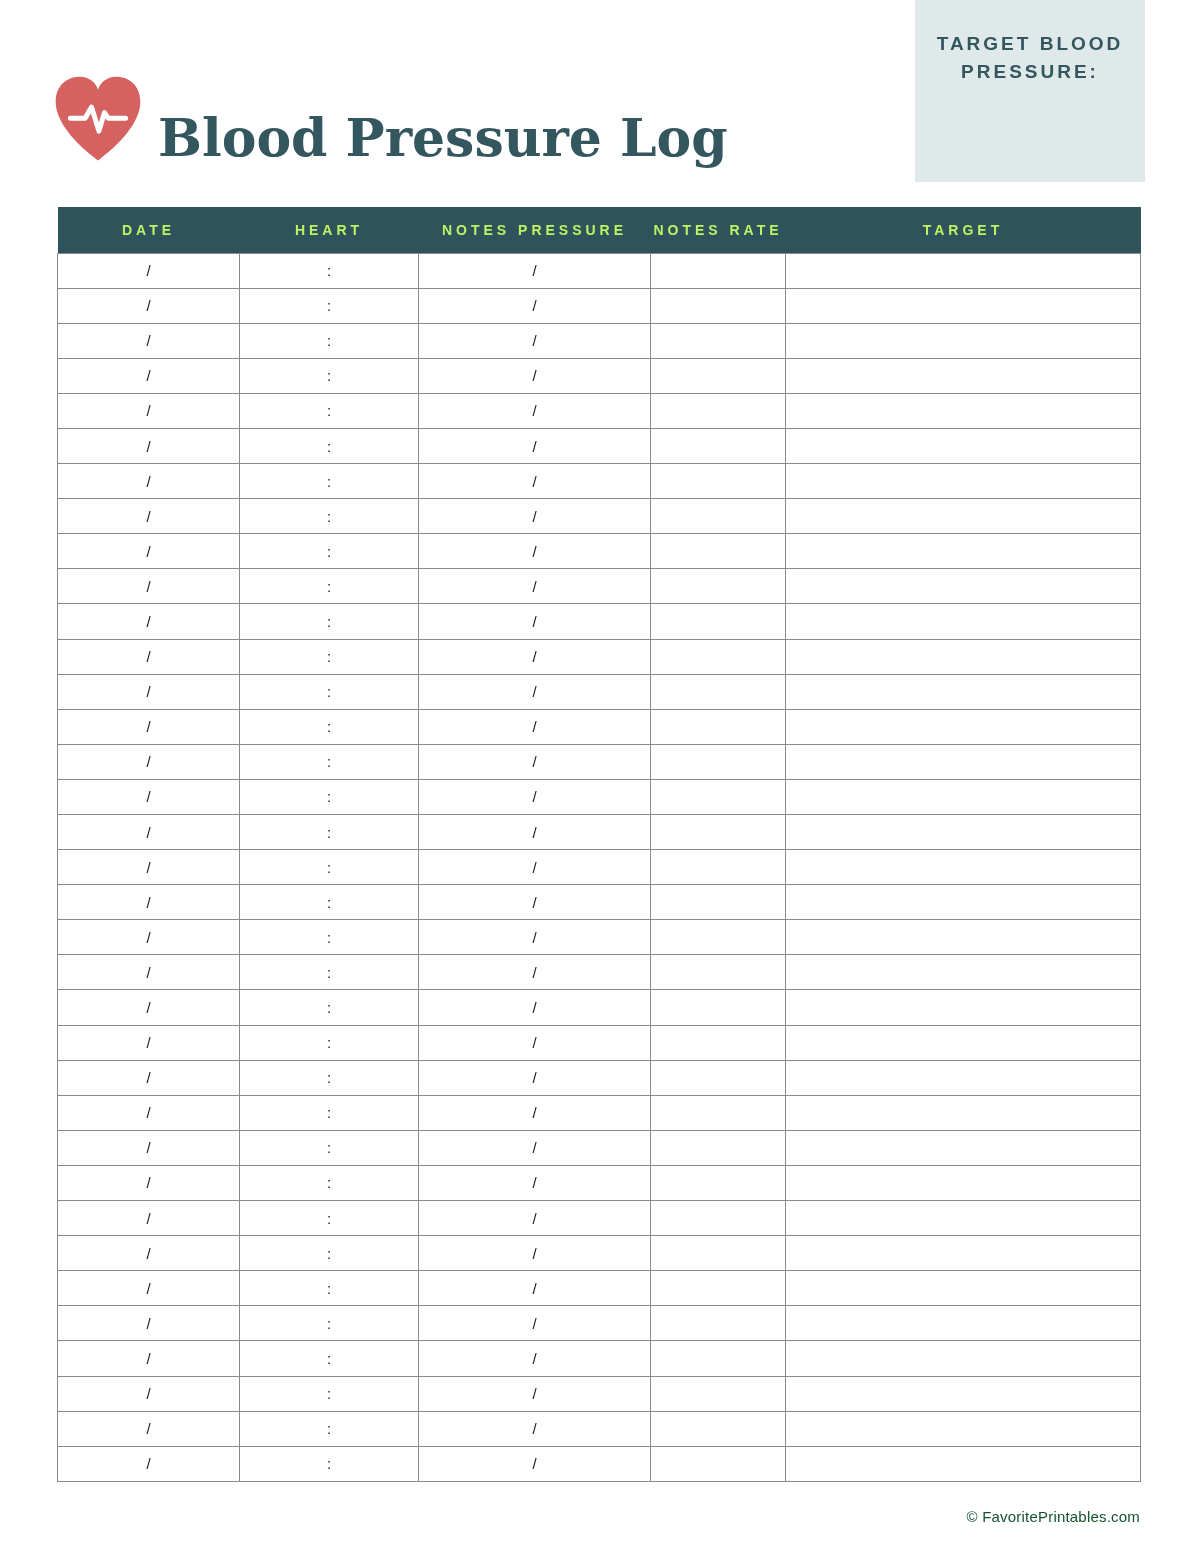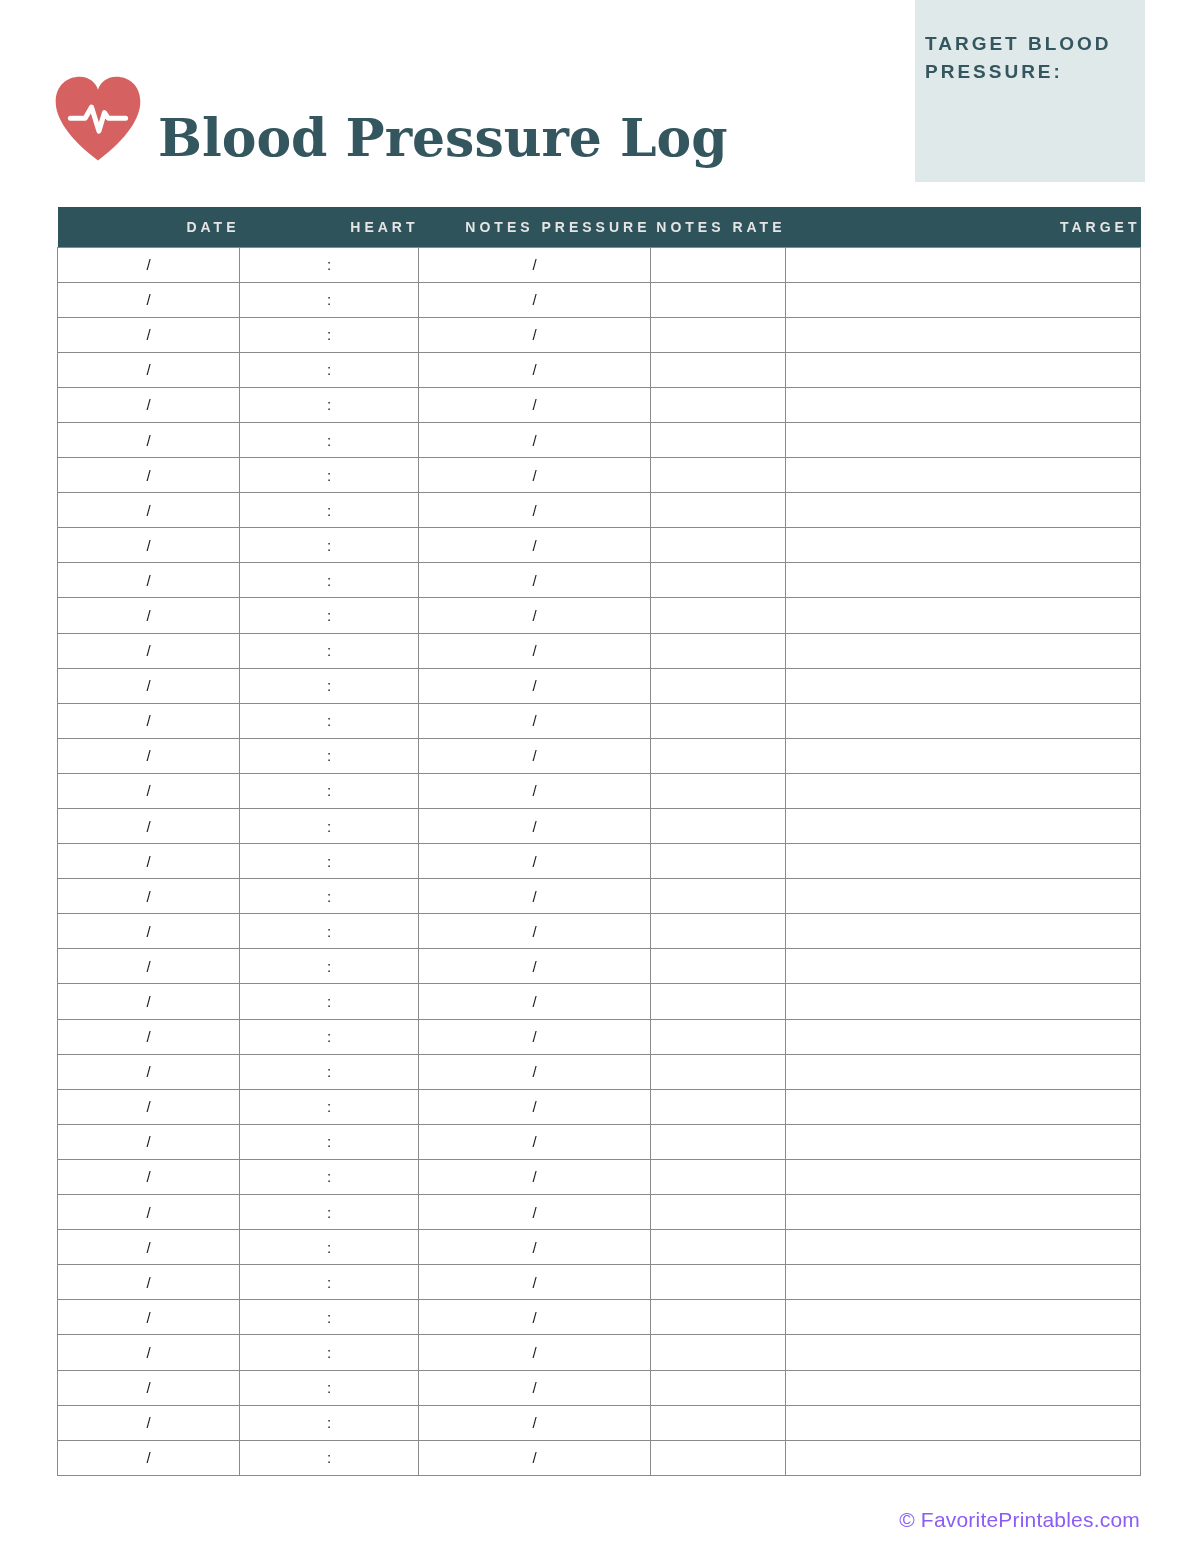--- a/index.html
+++ b/index.html
@@ -23,47 +23,47 @@
     position:absolute;left:158px;top:70px;width:740px;
     font-family:"DejaVu Serif",serif;font-weight:700;font-size:52px;
     color:var(--teal);letter-spacing:0px;white-space:nowrap;line-height:1.25;
   }
 
   
   .target-box{
     position:absolute;left:915px;top:0;width:230px;height:182px;
     background:var(--target-bg);
     display:flex;justify-content:center;align-items:flex-start;
-    padding-top:30px;text-align:left;
+    padding-top:30px;text-align:center;
   }
   .target-label{
     font-weight:bold;font-size:19px;letter-spacing:3px;
     color:var(--teal);line-height:1.45;width:210px;
   }
 
   
   .log-table{
     position:absolute;left:57px;top:207px;width:1083px;
     border-collapse:collapse;table-layout:fixed;
   }
   .log-table thead th{
-    background:var(--header-bg);color:#e5e5e5;font-weight:bold;
-    font-size:14px;letter-spacing:4px;height:40px;border:none;
-    text-align:right;vertical-align:middle;padding:0;
+    background:var(--header-bg);color:#bef264;font-weight:bold;
+    font-size:14px;letter-spacing:4px;height:46px;border:none;
+    text-align:center;vertical-align:middle;padding:0;
   }
   .log-table tbody td{
     border:1px solid var(--border);
     height:35.1px;text-align:center;vertical-align:middle;
     font-size:15px;color:var(--ink);padding:0;background:#ffffff;
   }
 
   
   .footer-credit{
     position:absolute;right:60px;top:1508px;
-    font-size:21px;color:#8b5cf6;letter-spacing:0.2px;
+    font-size:15px;color:#14532d;letter-spacing:0.2px;
   }
 </style>
 </head>
 <body>
 
 <span class="heart-icon">
   <svg width="92" height="96" viewBox="0 0 100 104" xmlns="http://www.w3.org/2000/svg">
     <path d="M50 96 C 18 72, 4 50, 4 32 C 4 14, 17 5, 30 5 C 41 5, 48 12, 50 19 C 52 12, 59 5, 70 5 C 83 5, 96 14, 96 32 C 96 50, 82 72, 50 96 Z" fill="#d66161"></path>
     <polyline points="20,50 36,50 43,38 51,64 57,44 61,50 80,50" fill="none" stroke="#ffffff" stroke-width="5.5" stroke-linecap="round" stroke-linejoin="round"></polyline>
   </svg>

